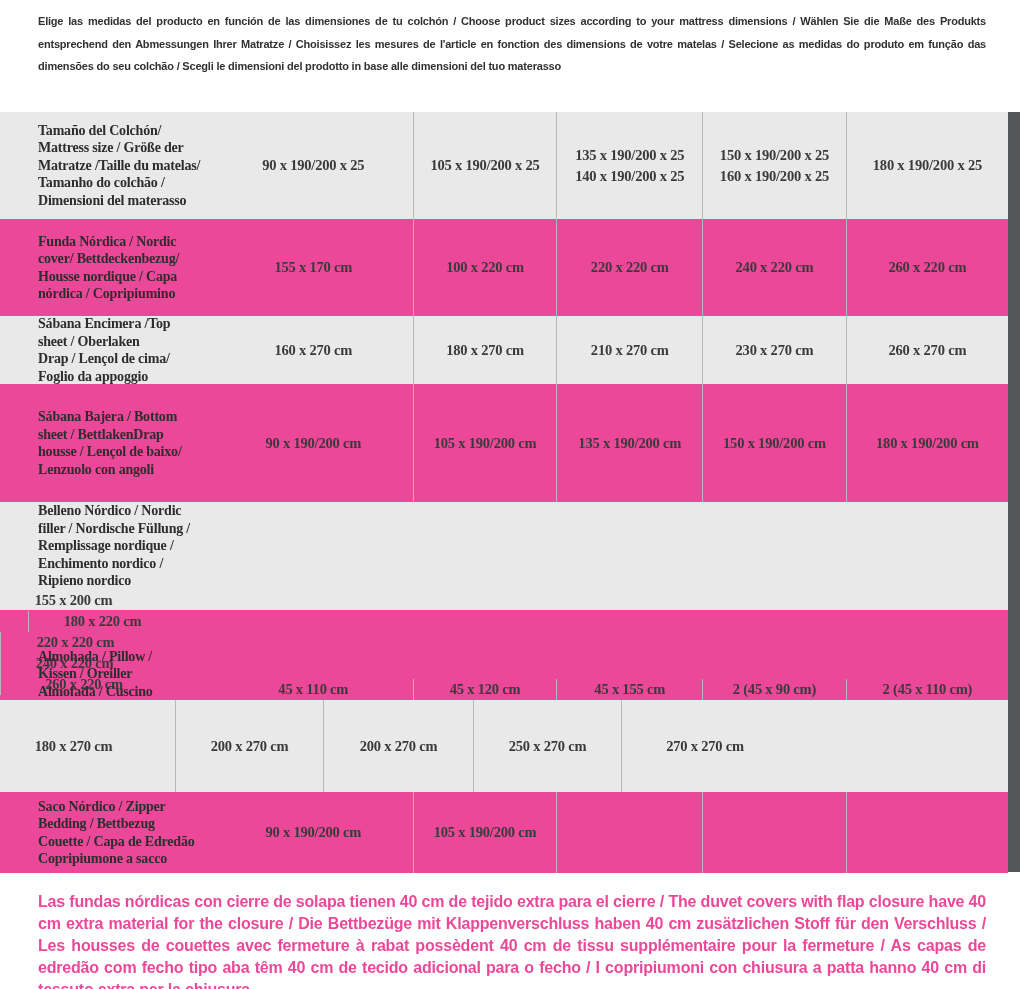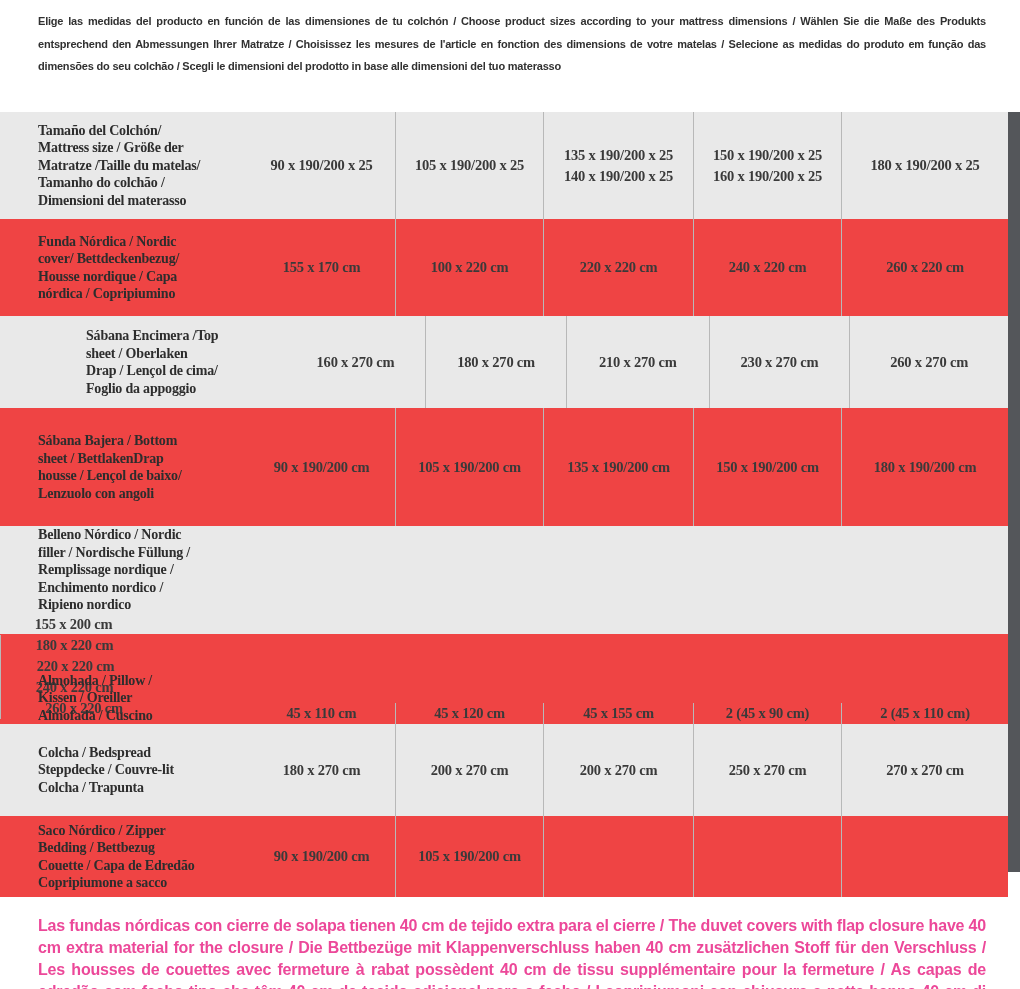--- a/index.html
+++ b/index.html
@@ -15,26 +15,26 @@
     height:112px;
     padding:10px 34px 0 38px;
     font-size:11px; font-weight:700;
     line-height:22.5px; letter-spacing:-0.2px;
     text-align:justify;
     color:#313131;
   }
   .size-table { position:relative; width:1020px; }
   #rows .row {
     display:flex; align-items:stretch;
-    width:1008px; background:#ef4444;
+    width:1008px; background:#ec4899;
   }
   #rows .row.shaded { background:var(--shaded, #e9e9e9); }
   #rows .row:nth-child(1){ height:107px; }
   #rows .row:nth-child(2){ height:97px; }
-  #rows .row:nth-child(3){ height:92px;padding-left:48px; }
+  #rows .row:nth-child(3){ height:68px; }
   #rows .row:nth-child(4){ height:118px; }
   #rows .row:nth-child(5){ height:108px;flex-direction:column; }
   #rows .row:nth-child(6){ height:90px;align-items:flex-end; }
   #rows .row:nth-child(7){ height:92px; }
   #rows .row:nth-child(8){ height:81px; }
   .cell { display:flex; align-items:center;font-family:Liberation Serif, serif; }
   .cell-label {
     width:248px; padding-left:38px;
     font-size:14px; font-weight:700;
     line-height:17.5px; letter-spacing:-0.2px;
@@ -43,21 +43,21 @@
     justify-content:flex-start;
   }
   .cell-val {
     justify-content:center; text-align:center;
     font-size:14.5px; font-weight:700;
     letter-spacing:-0.2px; line-height:21px;
     white-space:pre-line;
     color:#3a3a3a;
   }
   .v1 { width:147px; }
-  .v2 { width:148px; border-left:1px solid var(--divider, #b8b8b8); }
+  .v2 { width:148px; border-left:1px solid var(--divider, #b8b8b8);margin-left:28px; }
   .v3 { width:150px; border-left:1px solid var(--divider, #b8b8b8); }
   .v4 { width:148px; border-left:1px solid var(--divider, #b8b8b8); }
   .v5 { width:167px; border-left:1px solid var(--divider, #b8b8b8); }
   .side-strip {
     position:absolute; top:0; right:0;
     width:12px; height:760px;
     background:var(--strip, #54565a);
   }
   .footnote {
     margin-top:18px;
@@ -144,23 +144,20 @@
 Kissen / Oreiller
 Almofada / Cuscino</div>
     <div class="cell cell-val v1">45 x 110 cm</div>
     <div class="cell cell-val v2">45 x 120 cm</div>
     <div class="cell cell-val v3">45 x 155 cm</div>
     <div class="cell cell-val v4">2 (45 x 90 cm)</div>
     <div class="cell cell-val v5">2 (45 x 110 cm)</div>
   </div>
 
   <div class="row shaded">
-    <div class="cell cell-label">Colcha / Bedspread
-Steppdecke / Couvre-lit
-Colcha / Trapunta</div>
     <div class="cell cell-val v1">180 x 270 cm</div>
     <div class="cell cell-val v2">200 x 270 cm</div>
     <div class="cell cell-val v3">200 x 270 cm</div>
     <div class="cell cell-val v4">250 x 270 cm</div>
     <div class="cell cell-val v5">270 x 270 cm</div>
   </div>
 
   <div class="row">
     <div class="cell cell-label">Saco Nórdico / Zipper
 Bedding / Bettbezug

